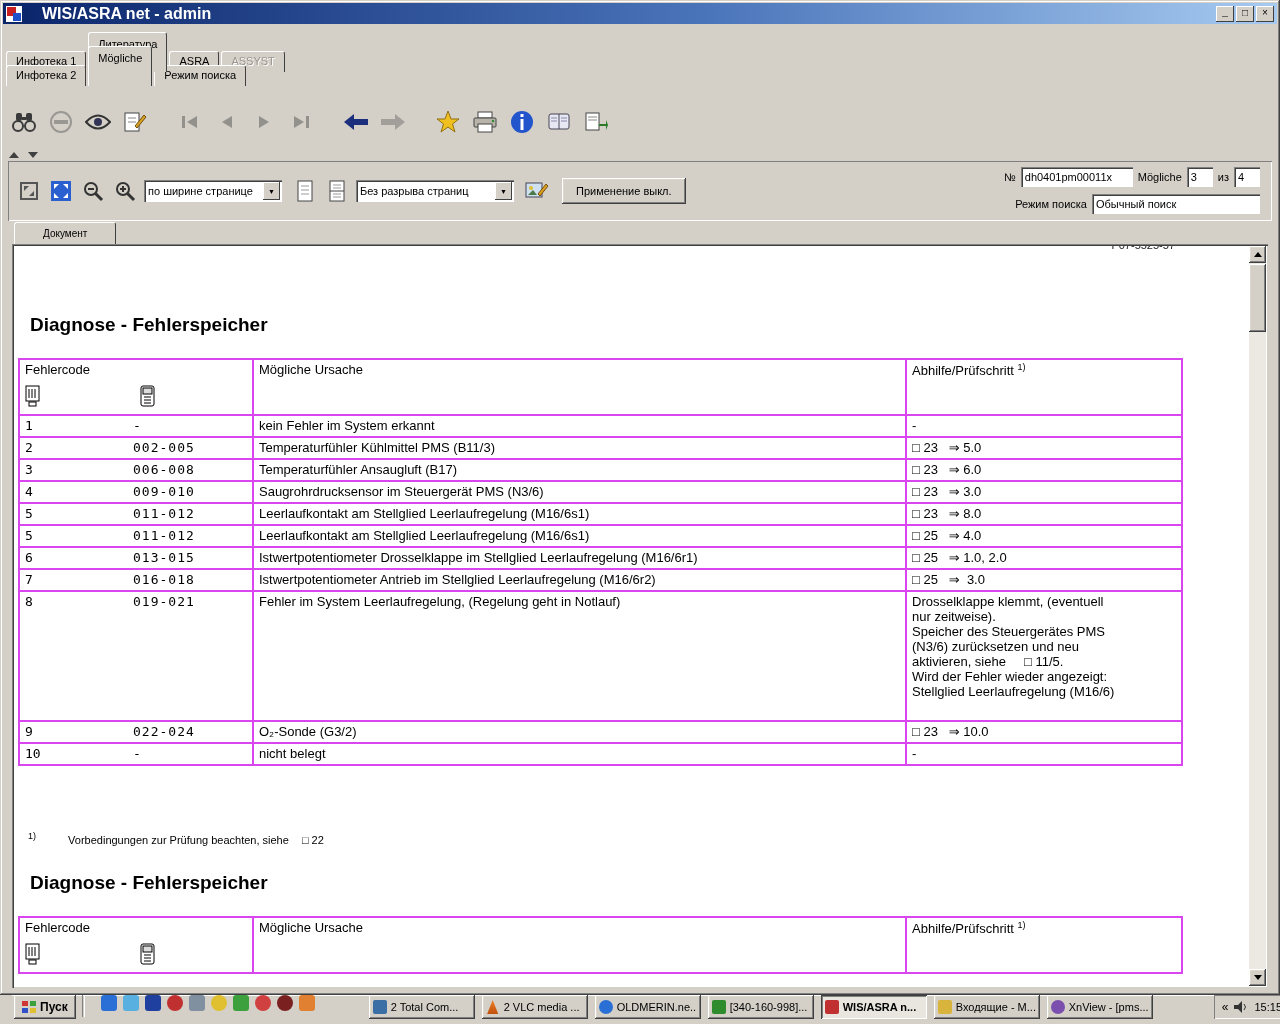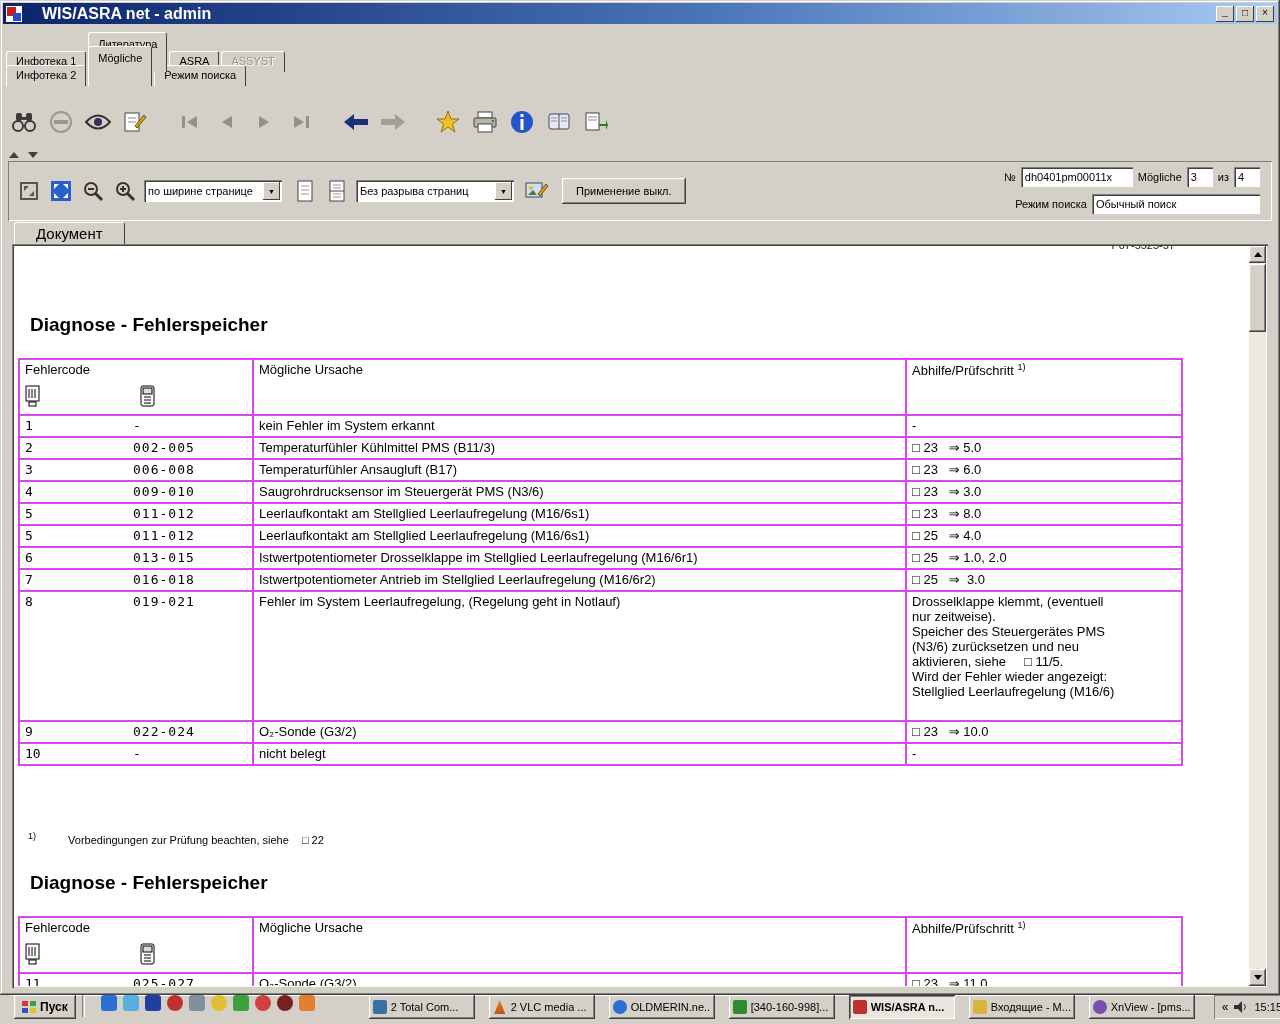--- a/index.html
+++ b/index.html
@@ -38,21 +38,21 @@
   #viewer-left{position:absolute;left:8px;top:12px;height:36px;display:flex;align-items:center}
   .vico{width:26px;height:24px;display:flex;align-items:center;justify-content:center;margin-right:6px}
   .select{height:22px;background:#fff;box-shadow:inset 1px 1px 0 #808080,inset 2px 2px 0 #404040,inset -1px -1px 0 #fff;display:flex;align-items:center;margin-right:10px}
   .select-text{flex:1;padding:0 4px;font-size:11px;white-space:nowrap;overflow:hidden}
   .select-btn{width:17px;height:18px;margin-right:2px;background:#d4d0c8;box-shadow:inset -1px -1px 0 #404040,inset 1px 1px 0 #fff;display:flex;align-items:center;justify-content:center;font-size:7px}
   #apply-btn{height:26px;padding:0 14px;margin-left:6px}
   .lbl{font-size:11px}
   #viewer-right-1{position:absolute;right:12px;top:6px;display:flex;align-items:center;gap:5px}
   #viewer-right-2{position:absolute;right:12px;top:33px;display:flex;align-items:center;gap:5px}
   
-  #doc-tab{position:absolute;left:14px;top:222px;height:22px;line-height:21px;padding:0 21px;background:#d4d0c8;border:1px solid #404040;border-bottom:none;border-top-color:#fff;border-left-color:#fff;border-radius:3px 3px 0 0;font-size:15px;z-index:3}
+  #doc-tab{position:absolute;left:14px;top:222px;height:22px;line-height:21px;padding:0 28px;background:#d4d0c8;border:1px solid #404040;border-bottom:none;border-top-color:#fff;border-left-color:#fff;border-radius:3px 3px 0 0;font-size:10px;z-index:3}
   #docarea{position:absolute;left:12px;top:244px;width:1256px;height:744px;background:#fff;box-shadow:inset 1px 1px 0 #808080,inset 2px 2px 0 #404040,inset -1px -1px 0 #d4d0c8}
   #doc-content{position:absolute;left:2px;top:2px;width:1235px;height:740px;overflow:hidden;background:#fff}
   #doc-ref{position:absolute;top:-7px;right:74px;font-size:11px;color:#222}
   .doc-h{position:absolute;left:16px;font-size:19px;font-weight:bold}
   .doctable{position:absolute;left:4px;border-collapse:collapse;table-layout:fixed;width:1163px;font-size:13px}
   .doctable td,.doctable th{border:2px solid #d946ef;vertical-align:top;text-align:left;padding:2px 5px;font-weight:normal}
   .doctable th{height:56px}
   .doctable td{height:22px}
   .c1{width:234px}
   .c2{width:653px}
@@ -76,21 +76,21 @@
   #start-btn{margin-left:2px;height:24px;padding:0 8px;display:flex;align-items:center;gap:4px;font-weight:bold;font-size:12px}
   .winflag{width:14px;height:12px;display:inline-block;position:relative}
   .winflag i{position:absolute;width:6px;height:5px}
   .winflag .f1{left:0;top:0;background:#d03434}
   .winflag .f2{right:0;top:0;background:#3ca03c}
   .winflag .f3{left:0;bottom:0;background:#3050c8}
   .winflag .f4{right:0;bottom:0;background:#e0c030}
   #quicklaunch{display:flex;align-items:center;gap:6px;margin-left:10px}
   .ql{width:16px;height:16px;border-radius:3px;display:inline-block}
   .tb-sep{width:3px;height:22px;margin:0 6px;box-shadow:inset 1px 0 0 #808080,inset -1px 0 0 #fff}
-  #tasks{display:flex;align-items:center;gap:14px;margin-left:54px}
+  #tasks{display:flex;align-items:center;gap:7px;margin-left:54px}
   .task{width:106px;height:24px;display:flex;align-items:center;gap:4px;padding:0 4px;font-size:11px}
   .task .tlabel{white-space:nowrap;overflow:hidden;flex:1}
   .task.active{box-shadow:inset 1px 1px 0 #404040,inset -1px -1px 0 #fff,inset 2px 2px 0 #808080;background:#e8e6de;font-weight:bold}
   .ticon{width:14px;height:14px;flex:0 0 14px;border-radius:2px}
   #tray{margin-left:auto;margin-right:2px;height:24px;display:flex;align-items:center;gap:6px;padding:0 8px;box-shadow:inset 1px 1px 0 #808080,inset -1px -1px 0 #fff}
   #clock{font-size:11px}
   svg{display:block}
 </style>
 </head>
 <body>
@@ -501,30 +501,20 @@
                       <line x1="4" y1="12" x2="11" y2="12" stroke="#000"></line>
                       <line x1="4" y1="15" x2="11" y2="15" stroke="#000"></line>
                       <line x1="4" y1="18" x2="11" y2="18" stroke="#000"></line>
                     </svg>
               </span>
             </span>
           </th>
           <th class="c2"><span>Mögliche Ursache</span></th>
           <th class="c3"><span>Abhilfe/Prüfschritt</span> <sup>1)</sup></th>
         </tr>
-        <tr>
-              <td class="c1">
-                <span class="fcell">
-                  <span class="num">11</span>
-                  <span class="code">025-027</span>
-                </span>
-              </td>
-              <td class="c2">O₂-Sonde (G3/2)</td>
-              <td class="c3">□ 23   ⇒ 11.0</td>
-            </tr>
       </tbody>
         </table>
     </div>
 
     <div class="vscroll">
       <span class="sb-btn" style="top:0">
           <span class="sb-tri up"></span>
         </span>
       <span class="sb-thumb" style="top:18px;height:68px"></span>
       <span class="sb-btn" style="bottom:0">

